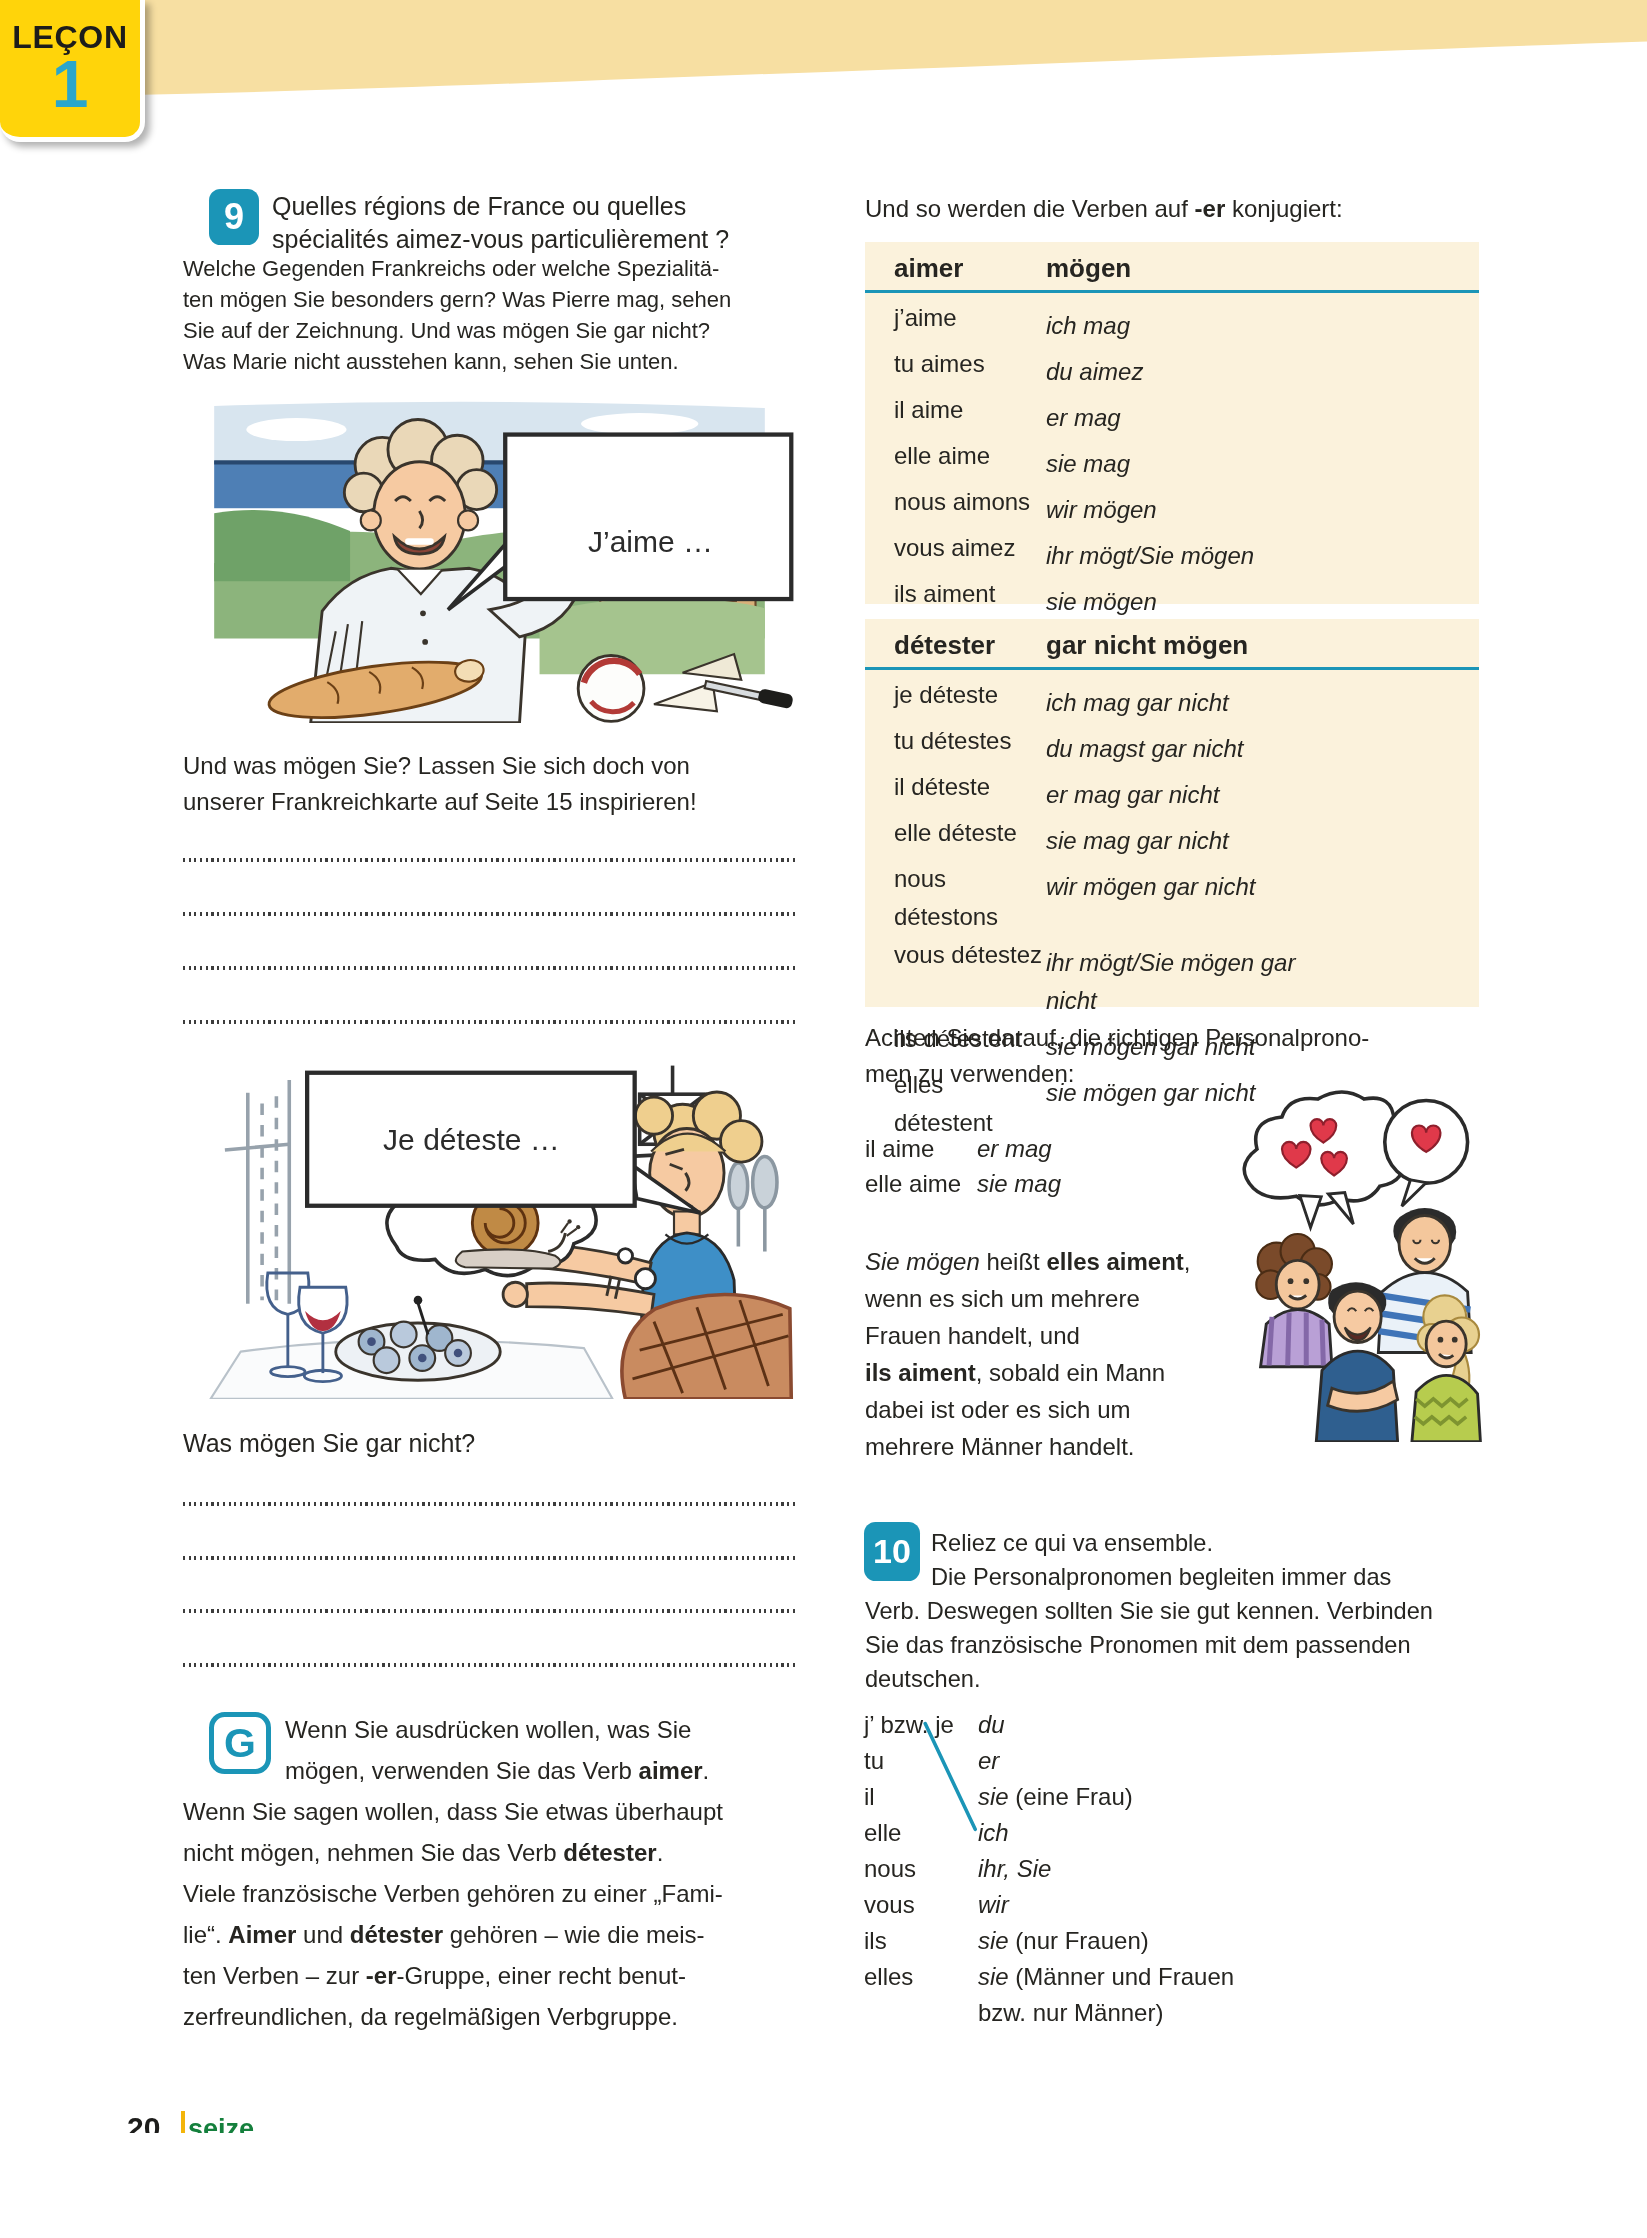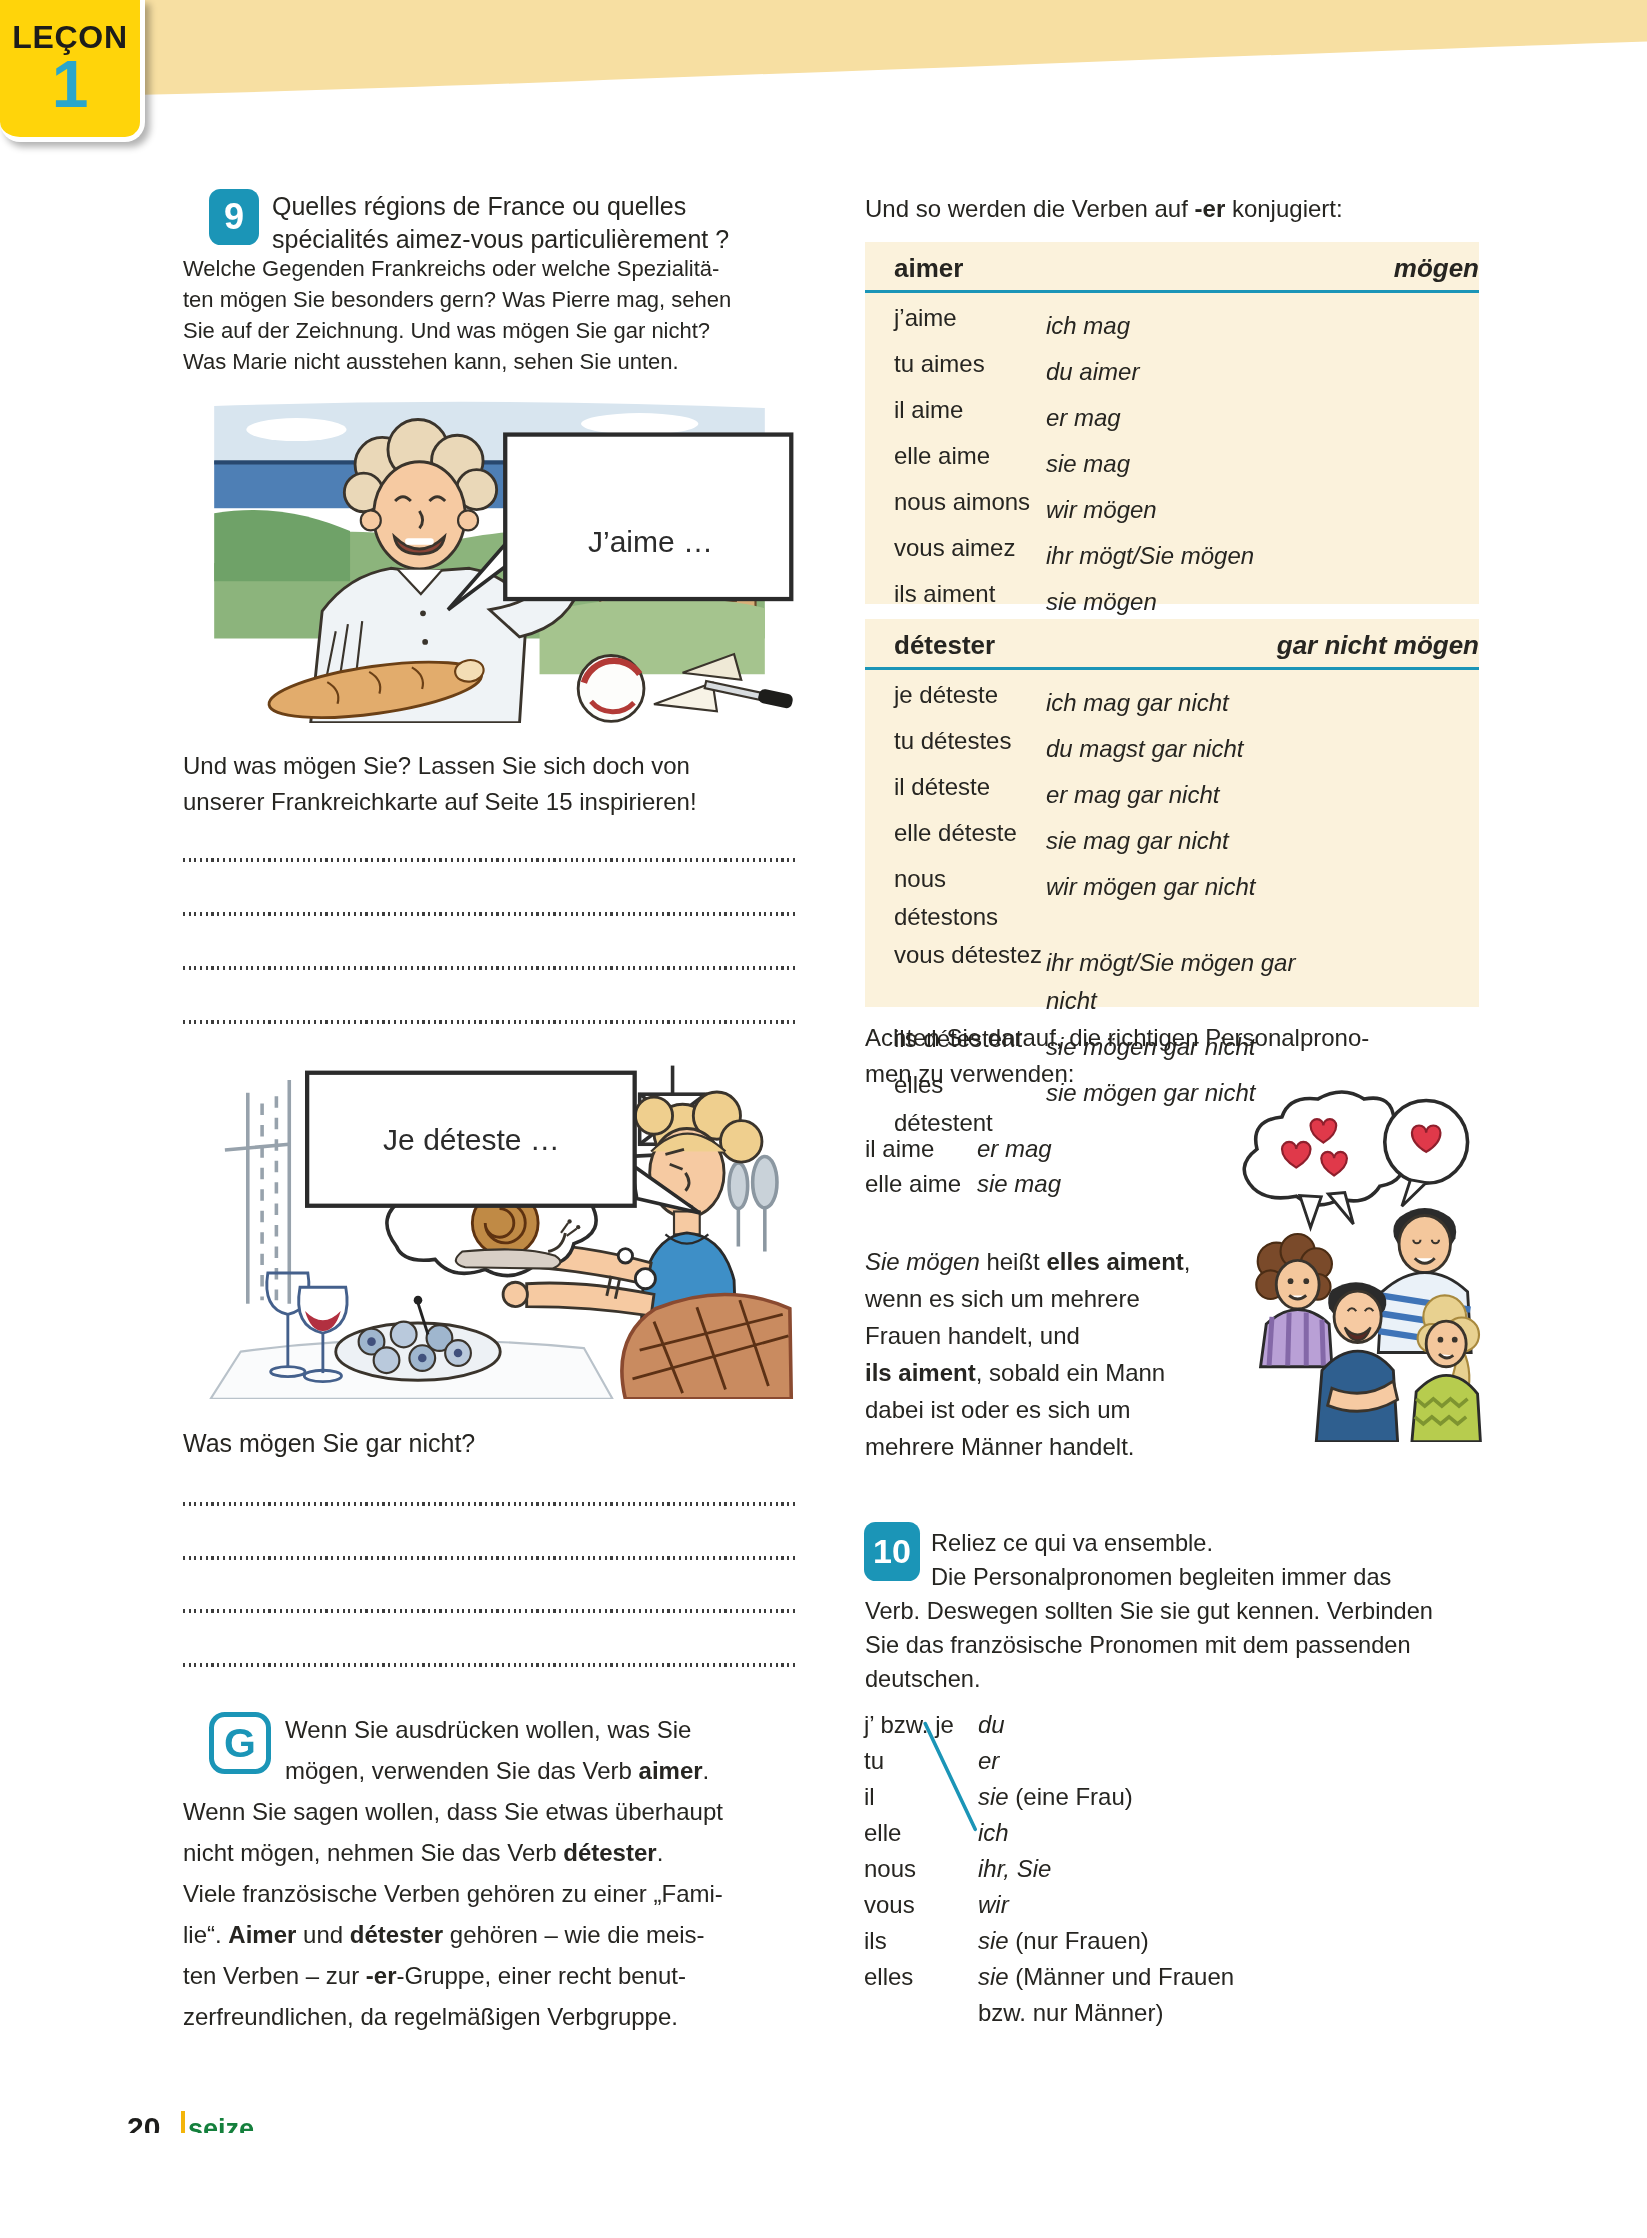--- a/index.html
+++ b/index.html
@@ -48,21 +48,21 @@
   #gbox{left:183px;top:1709px;width:644px;font-size:24px;line-height:41px;}
   #gbox .indent{padding-left:102px;}
 
   
   #conj-intro{left:865px;top:195px;width:629px;font-size:24px;}
   .ctable{left:865px;width:614px;background:#FBF2DC;}
   #table-aimer{top:242px;height:362px;}
   #table-detester{top:619px;height:388px;}
   .ctable .hdr{display:grid;grid-template-columns:152px auto;padding:11.4px 0 5.7px 29px;
     font-size:26px;font-weight:700;}
-  .ctable .hdr .de{font-style:italic;text-align:right;}
+  .ctable .hdr .de{}
   .ctable .rule{height:2.9px;background:#1B95B7;margin:0;}
   .ctable .rows{padding:5.7px 107px 0 29px;}
   .crow{display:grid;grid-template-columns:152px auto;font-size:24px;line-height:38px;}
   .crow .de{font-style:italic;white-space:pre-line;margin-top:8px;}
 
   #pron-intro{left:865px;top:1020px;width:629px;font-size:24px;line-height:36px;}
   #pron-pairs{left:865px;top:1131px;width:501px;font-size:24px;line-height:35px;}
   .prow{display:grid;grid-template-columns:112px auto;}
   .prow .de{font-style:italic;}
   #pron-par{left:865px;top:1243px;width:408px;font-size:24px;line-height:37px;}
@@ -299,21 +299,21 @@
       <span class="de">mögen</span>
     </div>
     <div class="rule"></div>
     <div class="rows">
       <div class="crow">
           <span class="fr">j’aime</span>
           <span class="de">ich mag</span>
         </div>
       <div class="crow">
           <span class="fr">tu aimes</span>
-          <span class="de">du aimer</span>
+          <span class="de">du aimez</span>
         </div>
       <div class="crow">
           <span class="fr">il aime</span>
           <span class="de">er mag</span>
         </div>
       <div class="crow">
           <span class="fr">elle aime</span>
           <span class="de">sie mag</span>
         </div>
       <div class="crow">

